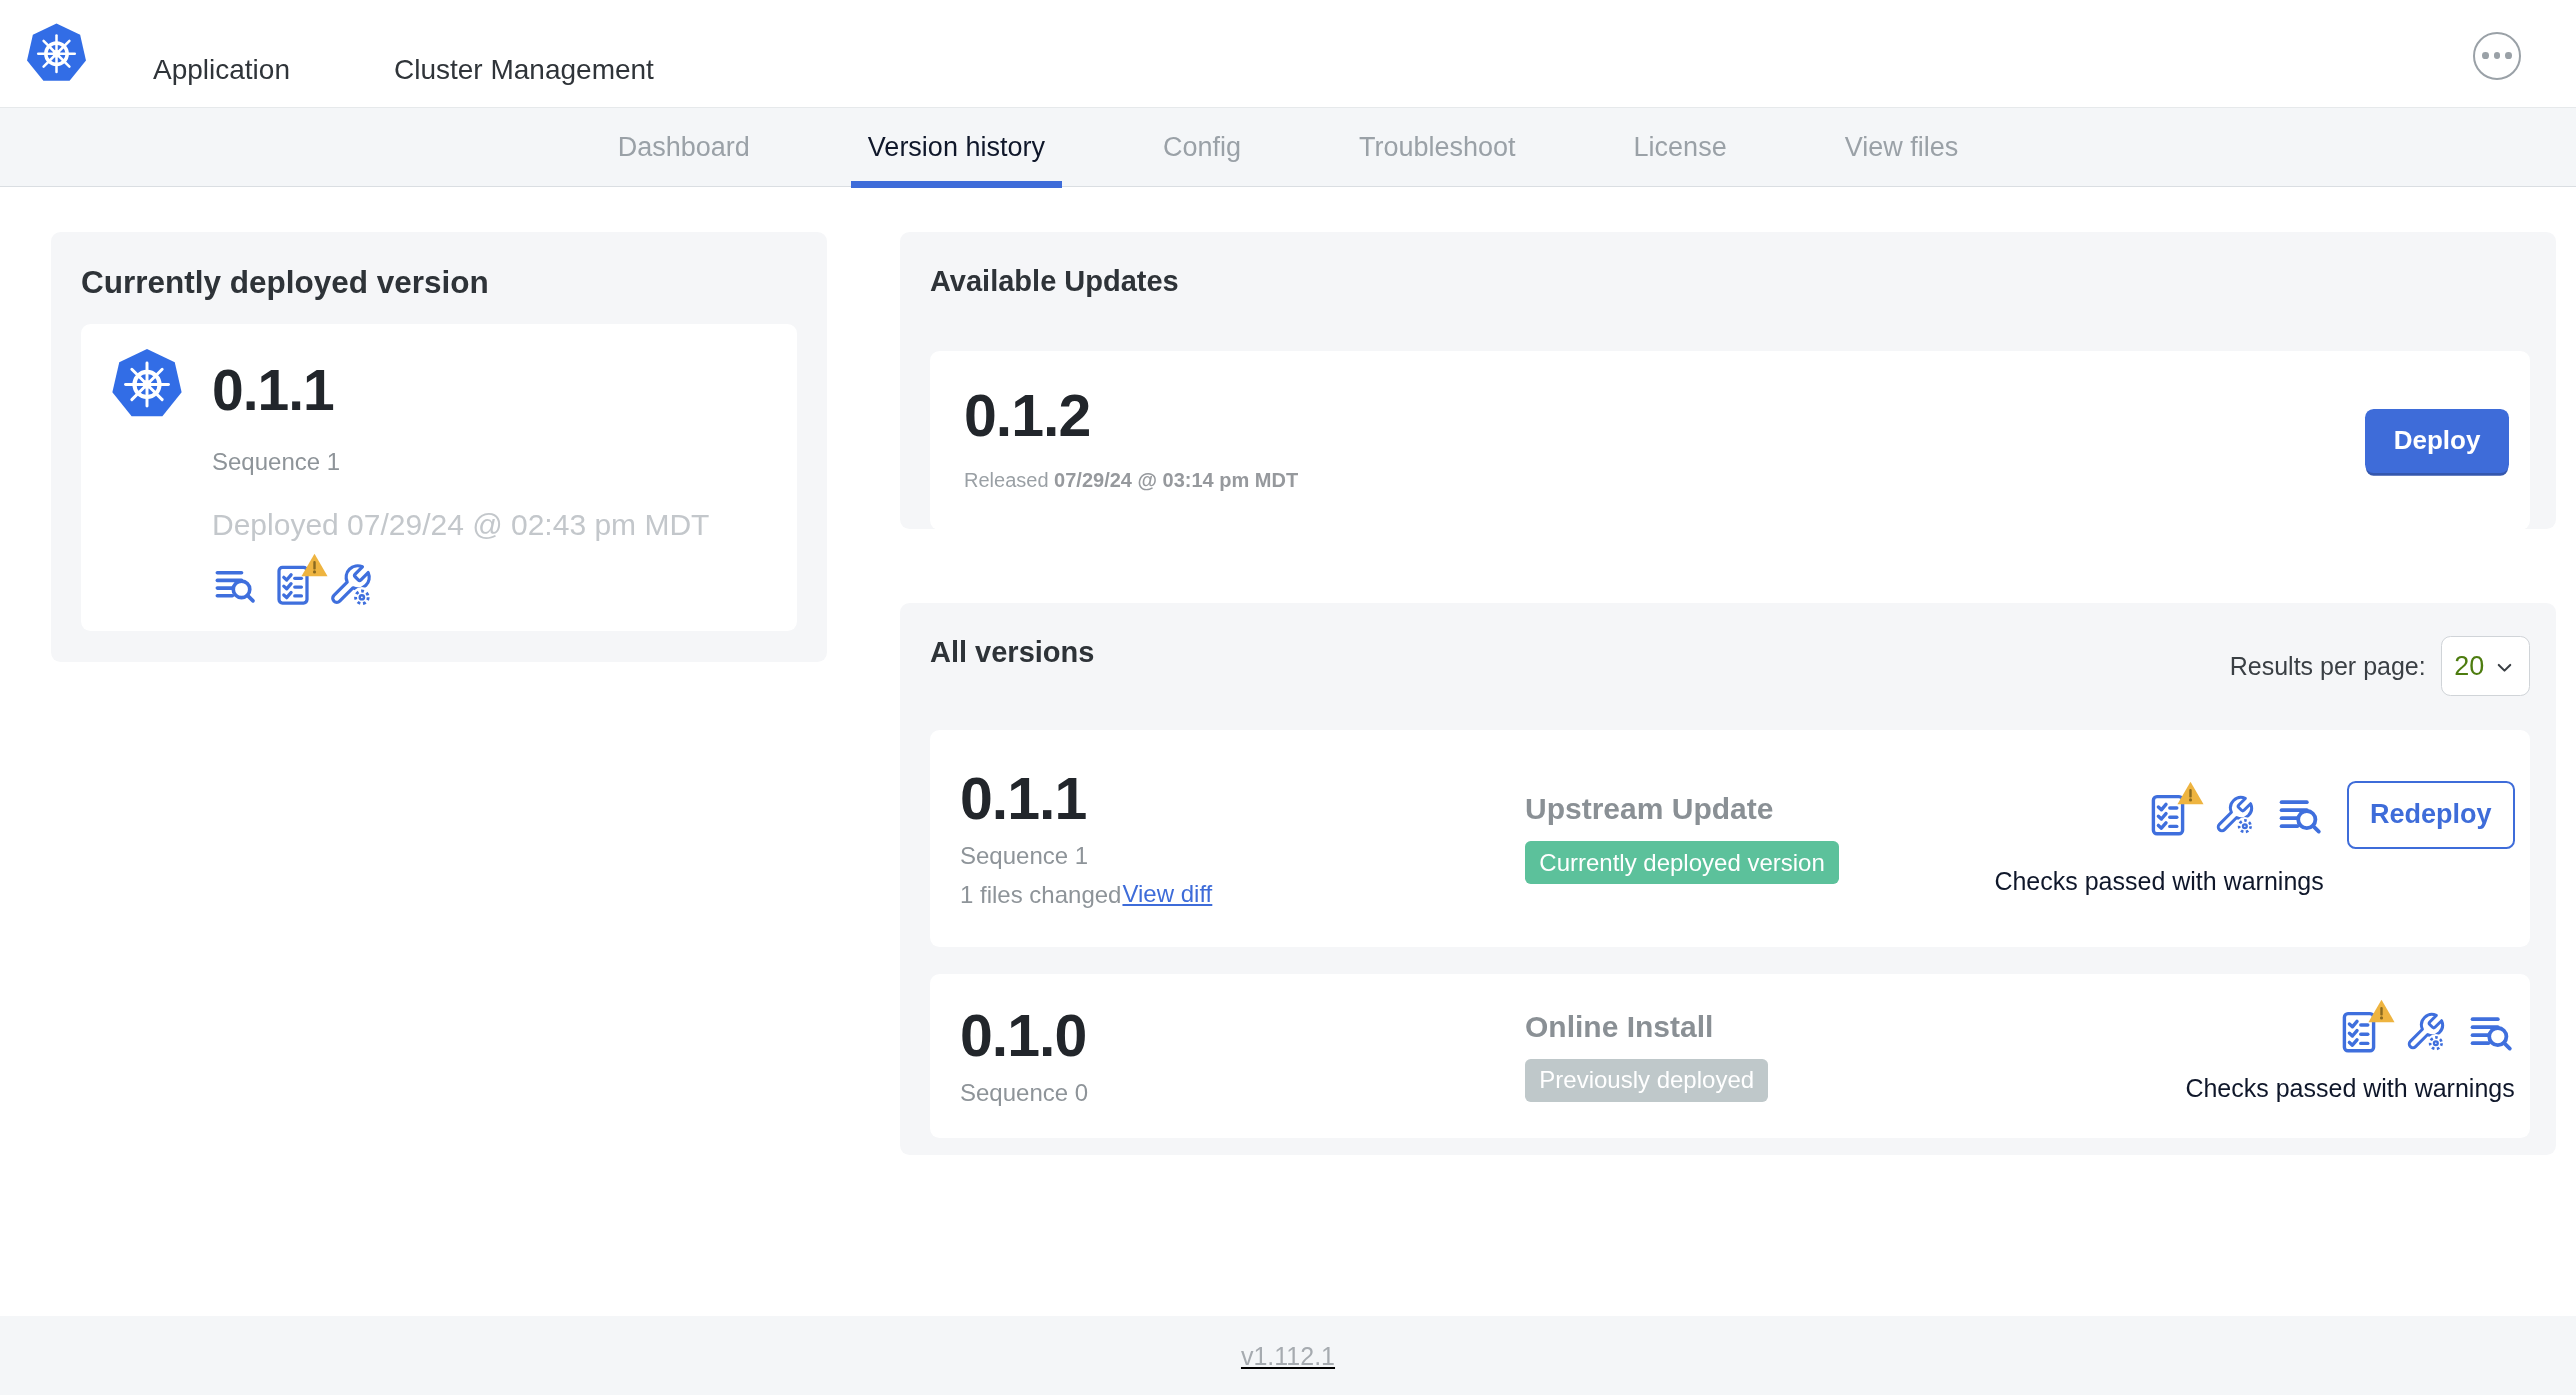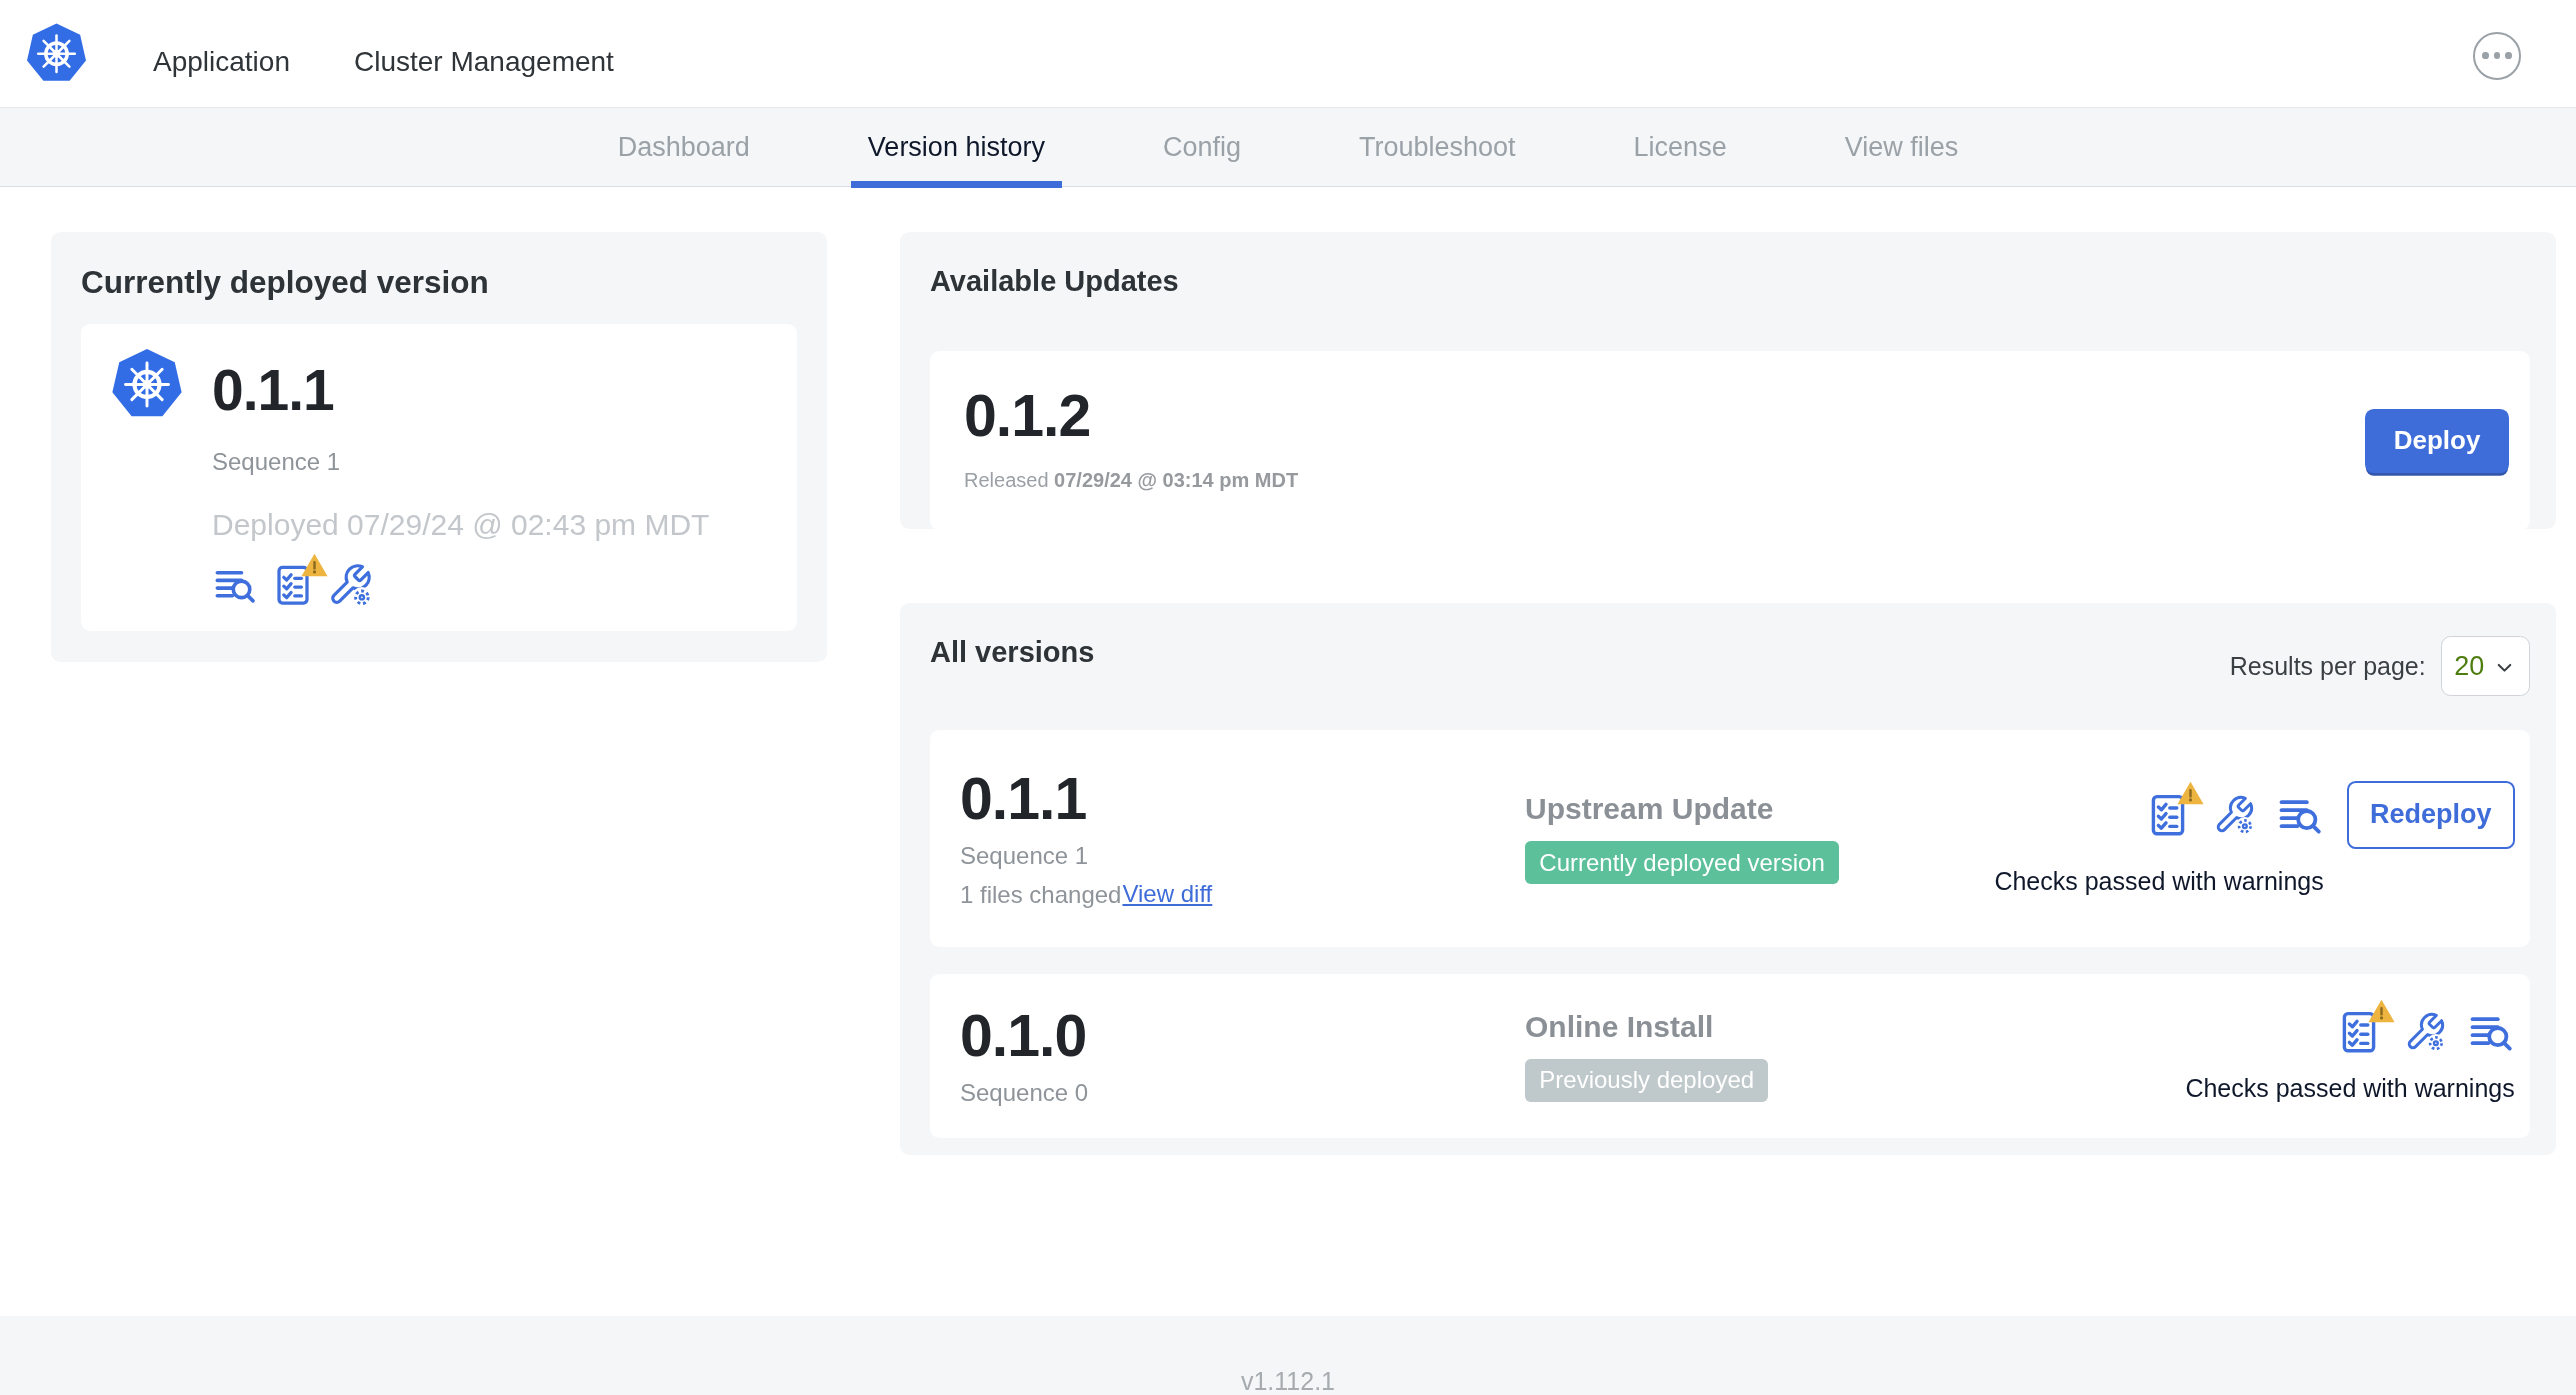--- a/index.html
+++ b/index.html
@@ -4,21 +4,21 @@
 <style>
   html,body{margin:0;padding:0;}
   body{
     width:2576px;height:1396px;position:relative;overflow:hidden;
     background:#ffffff;font-family:"Liberation Sans", sans-serif;
     -webkit-font-smoothing:antialiased;
   }
   
   .header{position:absolute;top:0;left:0;right:0;height:107px;background:#fff;border-bottom:1px solid #e6e9eb;}
   .logo-wrap{position:absolute;left:25px;top:21px;width:63px;height:63px;}
-  .header-tabs{position:absolute;left:121px;top:8px;height:107px;display:flex;}
+  .header-tabs{position:absolute;left:121px;top:16px;height:107px;display:flex;gap:40px;}
   .header-tab{padding:0 32px;display:flex;align-items:center;font-size:28px;color:#2f3439;position:relative;cursor:pointer;}
   .header-tab.active::after{content:"";position:absolute;left:0;right:0;bottom:0;height:6.7px;background:#3e6cd9;}
   .more-btn{position:absolute;right:55px;top:31.5px;width:44px;height:44px;border-radius:50%;
     border:2.4px solid #9aa1a7;display:flex;align-items:center;justify-content:center;gap:4.8px;cursor:pointer;background:#fff;}
   .more-btn i{width:6.7px;height:6.7px;border-radius:50%;background:#9aa1a7;display:block;}
   
   .subnav{position:absolute;top:108px;left:0;right:0;height:78px;background:#f4f6f8;border-bottom:1.9px solid #dadee2;
     display:flex;justify-content:center;}
   .subnav-tab{padding:0 59px;display:flex;align-items:center;font-size:27px;color:#9aa1a7;position:relative;cursor:pointer;}
   .subnav-tab.active{color:#0f172a;font-weight:500;}
@@ -81,21 +81,21 @@
   
   .app-icon{color:#3f6fdd;display:inline-block;position:relative;}
   .app-icon svg{display:block;}
   .i48 svg{width:46px;height:46px;}
   .i50 svg{width:48px;height:48px;}
   .i44 svg{width:42px;height:42px;}
   .warn-overlay{position:absolute;top:-11.5px;right:-13.4px;width:29px;height:29px;}
   .warn-overlay svg{width:29px;height:29px;}
   
   .footer{position:absolute;left:0;right:0;bottom:0;height:80px;background:#f4f6f8;
-    display:flex;align-items:flex-end;justify-content:center;}
+    display:flex;align-items:center;justify-content:center;text-decoration:underline;}
   .footer-text{font-size:25px;color:#a6abb0;}
 </style>
 </head>
 <body>
 
 <svg width="0" height="0" style="position:absolute" aria-hidden="true">
   <defs>
     <symbol id="sym-k8s" viewBox="0 0 100 100">
       <polygon points="50,4 87.5,22 96.8,62.5 70.8,95 29.2,95 3.2,62.5 12.5,22" fill="#326de6"></polygon>
       <g stroke="#fff" stroke-width="4" stroke-linecap="round">

